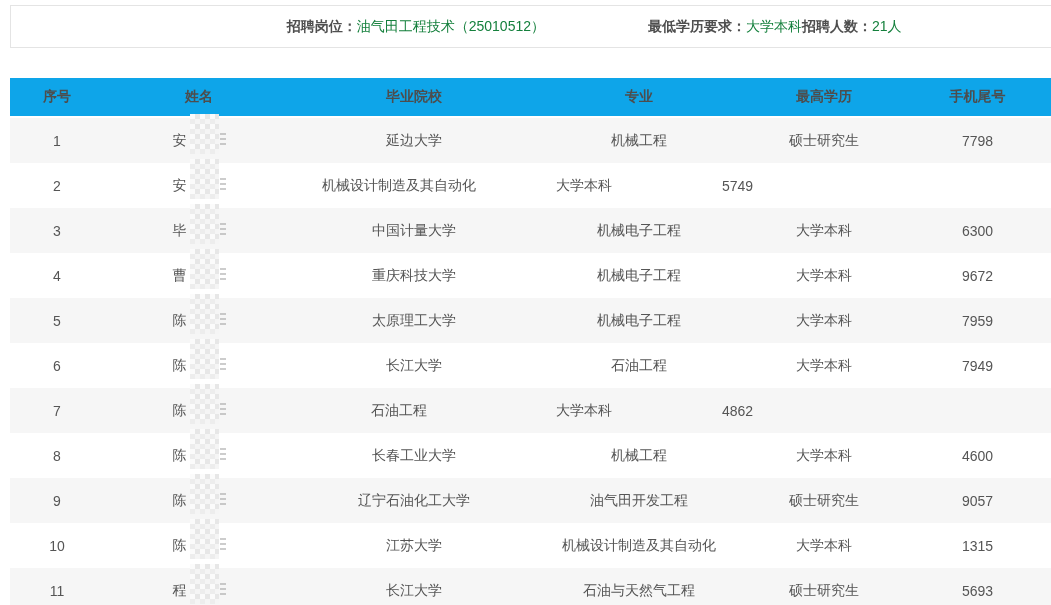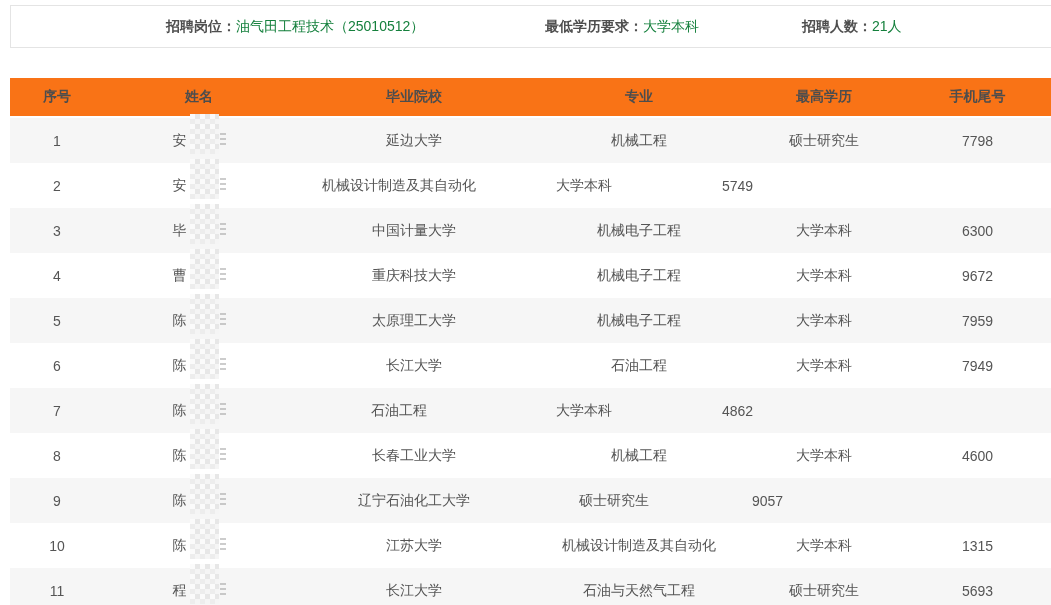--- a/index.html
+++ b/index.html
@@ -16,35 +16,35 @@
 
   
   .info-bar {
     position:absolute; left:10px; top:5px;
     width:1050px; height:43px;
     background:#fff;
     border:1px solid #e4e4e4;
     display:flex; align-items:center;
     padding-left:155px;
   }
-  .info-item { display:flex; align-items:center; white-space:nowrap; }
+  .info-item { display:flex; align-items:center; white-space:nowrap;justify-content:flex-end; }
   .info-item:nth-child(1) { width:379px; }
   .info-item:nth-child(2) { width:257px; }
   .info-label { font-weight:bold; color:#4f4f4f; }
   .info-value { color:#15803d; }
 
   
   .table {
     position:absolute; left:10px; top:78px;
     width:1041px;
   }
   .thead {
     display:flex; align-items:center;
     height:40px;
-    background:#f97316;
+    background:#0ea5e9;
     border-bottom:2px solid #ffffff;
     font-weight:bold;
     color:#4d4d4d;
   }
   .tbody .tr {
     display:flex; align-items:center;
     height:45px;
     background:#ffffff;
     color:#555;
   }
@@ -211,20 +211,21 @@
     <div class="td c6">4600</div>
   </div>
         <div class="tr">
     <div class="td c1">9</div>
     <div class="td c2">
       <span>陈</span>
       <span class="mosaic"></span>
       <span class="ghost"></span>
     </div>
     <div class="td c3">辽宁石油化工大学</div>
+    <div class="td c4">油气田开发工程</div>
     <div class="td c5">硕士研究生</div>
     <div class="td c6">9057</div>
   </div>
         <div class="tr">
     <div class="td c1">10</div>
     <div class="td c2">
       <span>陈</span>
       <span class="mosaic"></span>
       <span class="ghost"></span>
     </div>

